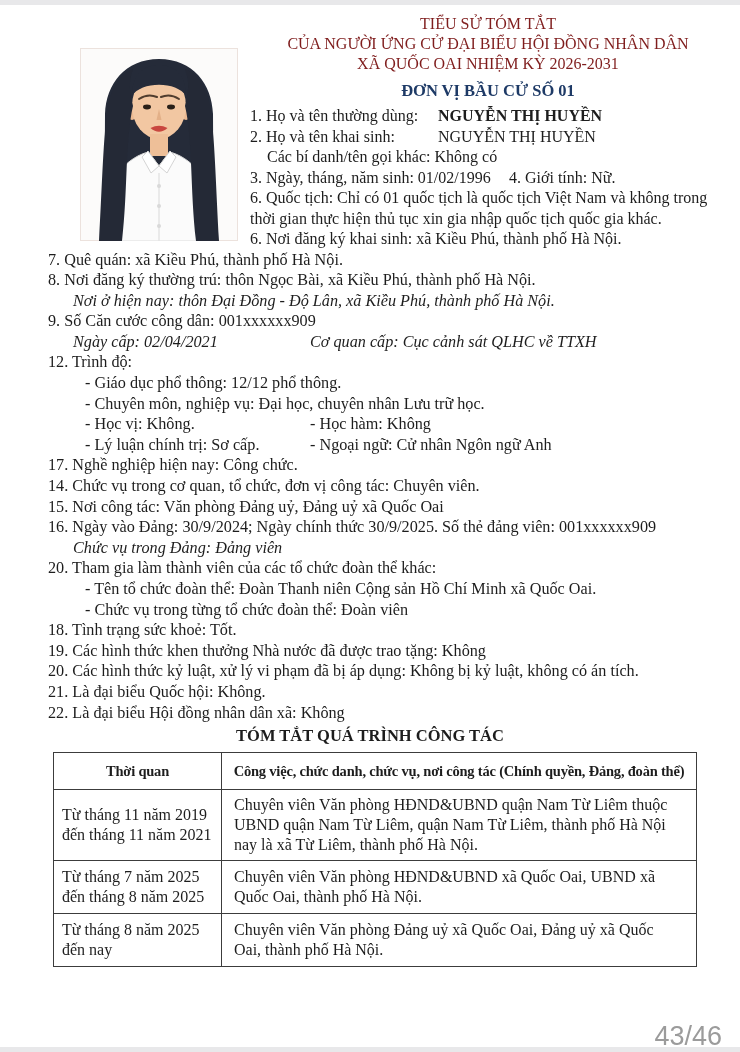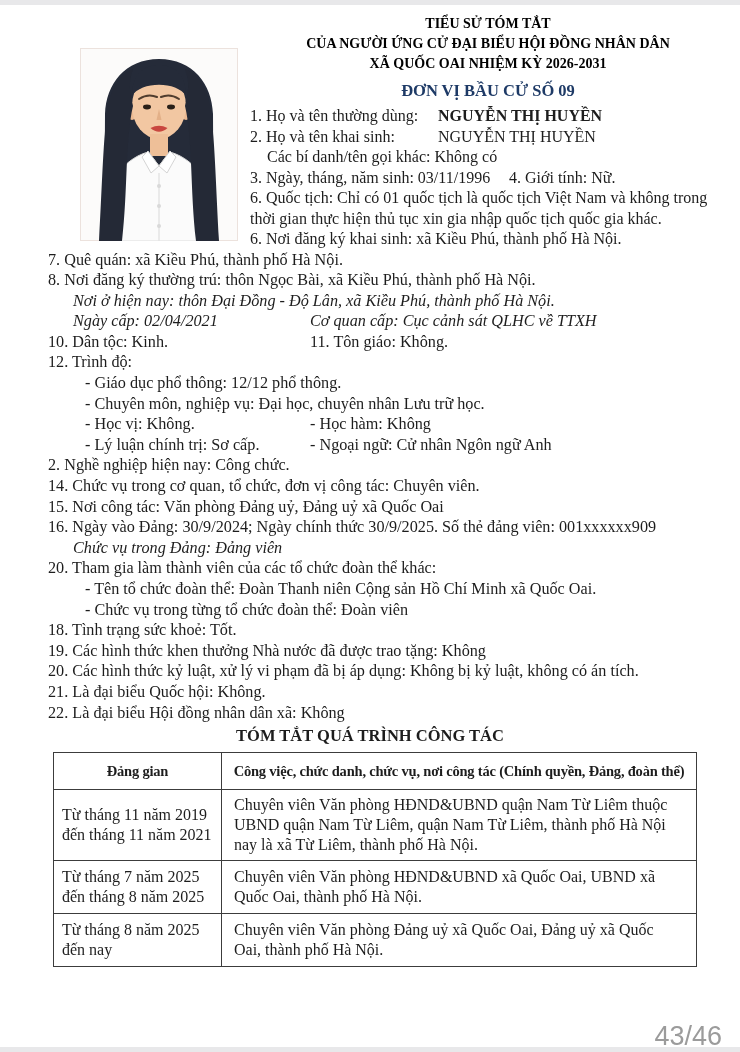--- a/index.html
+++ b/index.html
@@ -12,21 +12,21 @@
   .edge-strip.top { top:0; }
   .edge-strip.bottom { bottom:0; }
 
   .top-section { display:flex; padding-top:14px; }
   .photo-col { width:242px; flex:none; position:relative; }
   .photo-frame { position:absolute; left:80px; top:34px; width:158px; height:193px; }
   .photo-frame svg { display:block; }
 
   .right-col { flex:1; padding-right:6px; }
   .doc-header { text-align:center; }
-  .title-red  { color:#000000; font-weight:bold; font-size:14px; line-height:20px; }
+  .title-red  { color:#7f1d1d; font-weight:normal; font-size:16px; line-height:20px; }
   .title-blue { color:#1e3a66; font-weight:bold; font-size:16.5px; line-height:20px; margin-top:7px; }
 
   .items-beside { margin-top:5px; padding-left:8px; font-size:16px; line-height:20.5px; }
   .lbl1 { display:inline-block; width:188px; }
   .bold-val { font-weight:bold; }
   .indent1 { padding-left:17px; }
   .w3 { display:inline-block; width:259px; }
 
   .items-full { margin-left:48px; margin-right:18px; font-size:16.2px; line-height:20.6px; }
   .sub  { margin-left:25px;font-style:italic; }
@@ -84,66 +84,66 @@
           <path d="M105 58 C 113 92 110 142 116 193 L 139 193 C 136 140 135 96 131 63 C 128 40 117 24 105 21 C 111 37 107 47 105 58 Z" fill="#242936"></path>
         </svg>
       </div>
     </div>
 
     <div class="right-col">
       <div class="doc-header">
         <div class="title-red">TIỂU SỬ TÓM TẮT</div>
         <div class="title-red">CỦA NGƯỜI ỨNG CỬ ĐẠI BIỂU HỘI ĐỒNG NHÂN DÂN</div>
         <div class="title-red">XÃ QUỐC OAI NHIỆM KỲ 2026-2031</div>
-        <div class="title-blue">ĐƠN VỊ BẦU CỬ SỐ 09</div>
+        <div class="title-blue">ĐƠN VỊ BẦU CỬ SỐ 01</div>
       </div>
 
       <div class="items-beside">
         <div><span class="lbl1">1. Họ và tên thường dùng:</span><span class="bold-val">NGUYỄN THỊ HUYỀN</span></div>
         <div><span class="lbl1">2. Họ và tên khai sinh:</span><span>NGUYỄN THỊ HUYỀN</span></div>
         <div class="indent1">Các bí danh/tên gọi khác: Không có</div>
-        <div><span class="w3">3. Ngày, tháng, năm sinh: 03/11/1996</span><span>4. Giới tính: Nữ.</span></div>
+        <div><span class="w3">3. Ngày, tháng, năm sinh: 01/02/1996</span><span>4. Giới tính: Nữ.</span></div>
         <div>6. Quốc tịch: Chỉ có 01 quốc tịch là quốc tịch Việt Nam và không trong thời gian thực hiện thủ tục xin gia nhập quốc tịch quốc gia khác.</div>
         <div>6. Nơi đăng ký khai sinh: xã Kiều Phú, thành phố Hà Nội.</div>
       </div>
     </div>
   </div>
 
   <div class="items-full">
     <div>7. Quê quán: xã Kiều Phú, thành phố Hà Nội.</div>
     <div>8. Nơi đăng ký thường trú: thôn Ngọc Bài, xã Kiều Phú, thành phố Hà Nội.</div>
     <div class="sub">Nơi ở hiện nay: thôn Đại Đồng - Độ Lân, xã Kiều Phú, thành phố Hà Nội.</div>
+    <div>9. Số Căn cước công dân: 001xxxxxx909</div>
     <div class="sub"><span class="col-l9">Ngày cấp: 02/04/2021</span><span>Cơ quan cấp: Cục cảnh sát QLHC về TTXH</span></div>
-    <div><span class="col-l10">10. Dân tộc: Kinh.</span><span>11. Tôn giáo: Không.</span></div>
     <div>12. Trình độ:</div>
     <div class="dash">- Giáo dục phổ thông: 12/12 phổ thông.</div>
     <div class="dash">- Chuyên môn, nghiệp vụ: Đại học, chuyên nhân Lưu trữ học.</div>
     <div class="dash"><span class="col-l12">- Học vị: Không.</span><span>- Học hàm: Không</span></div>
     <div class="dash"><span class="col-l12">- Lý luận chính trị: Sơ cấp.</span><span>- Ngoại ngữ: Cử nhân Ngôn ngữ Anh</span></div>
-    <div>2. Nghề nghiệp hiện nay: Công chức.</div>
+    <div>17. Nghề nghiệp hiện nay: Công chức.</div>
     <div>14. Chức vụ trong cơ quan, tổ chức, đơn vị công tác: Chuyên viên.</div>
     <div>15. Nơi công tác: Văn phòng Đảng uỷ, Đảng uỷ xã Quốc Oai</div>
     <div>16. Ngày vào Đảng: 30/9/2024; Ngày chính thức 30/9/2025. Số thẻ đảng viên: 001xxxxxx909</div>
     <div class="sub">Chức vụ trong Đảng: Đảng viên</div>
     <div>20. Tham gia làm thành viên của các tổ chức đoàn thể khác:</div>
     <div class="dash">- Tên tổ chức đoàn thể: Đoàn Thanh niên Cộng sản Hồ Chí Minh xã Quốc Oai.</div>
     <div class="dash">- Chức vụ trong từng tổ chức đoàn thể: Đoàn viên</div>
     <div>18. Tình trạng sức khoẻ: Tốt.</div>
     <div>19. Các hình thức khen thưởng Nhà nước đã được trao tặng: Không</div>
     <div>20. Các hình thức kỷ luật, xử lý vi phạm đã bị áp dụng: Không bị kỷ luật, không có án tích.</div>
     <div>21. Là đại biểu Quốc hội: Không.</div>
     <div>22. Là đại biểu Hội đồng nhân dân xã: Không</div>
   </div>
 
   <div class="section-title">TÓM TẮT QUÁ TRÌNH CÔNG TÁC</div>
 
   <table class="work-table">
     <thead>
       <tr>
-        <th>Đảng gian</th>
+        <th>Thời quan</th>
         <th>Công việc, chức danh, chức vụ, nơi công tác (Chính quyền, Đảng, đoàn thể)</th>
       </tr>
     </thead>
     <tbody>
       <tr>
         <td class="period">Từ tháng 11 năm 2019 đến tháng 11 năm 2021</td>
         <td>Chuyên viên Văn phòng HĐND&amp;UBND quận Nam Từ Liêm thuộc UBND quận Nam Từ Liêm, quận Nam Từ Liêm, thành phố Hà Nội nay là xã Từ Liêm, thành phố Hà Nội.</td>
       </tr>
       <tr>
         <td class="period">Từ tháng 7 năm 2025 đến tháng 8 năm 2025</td>

